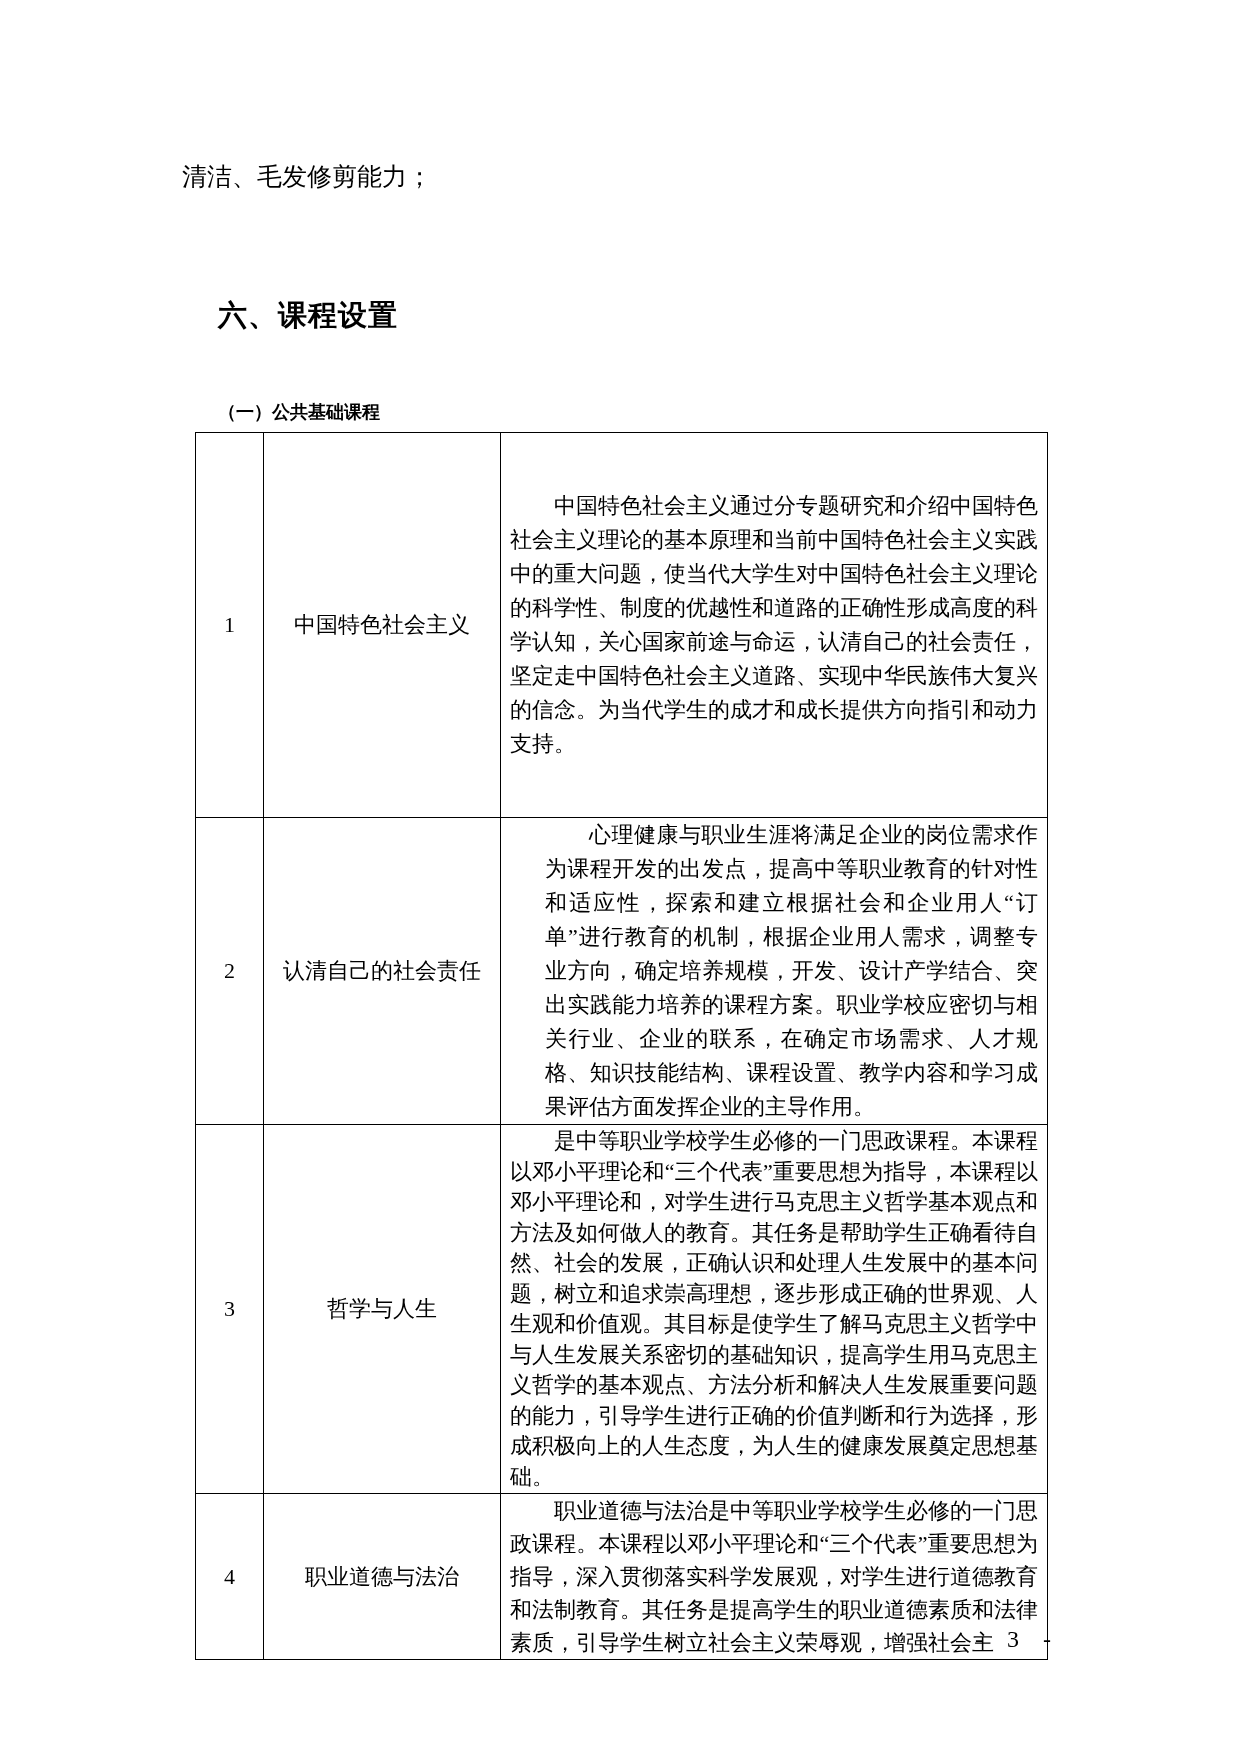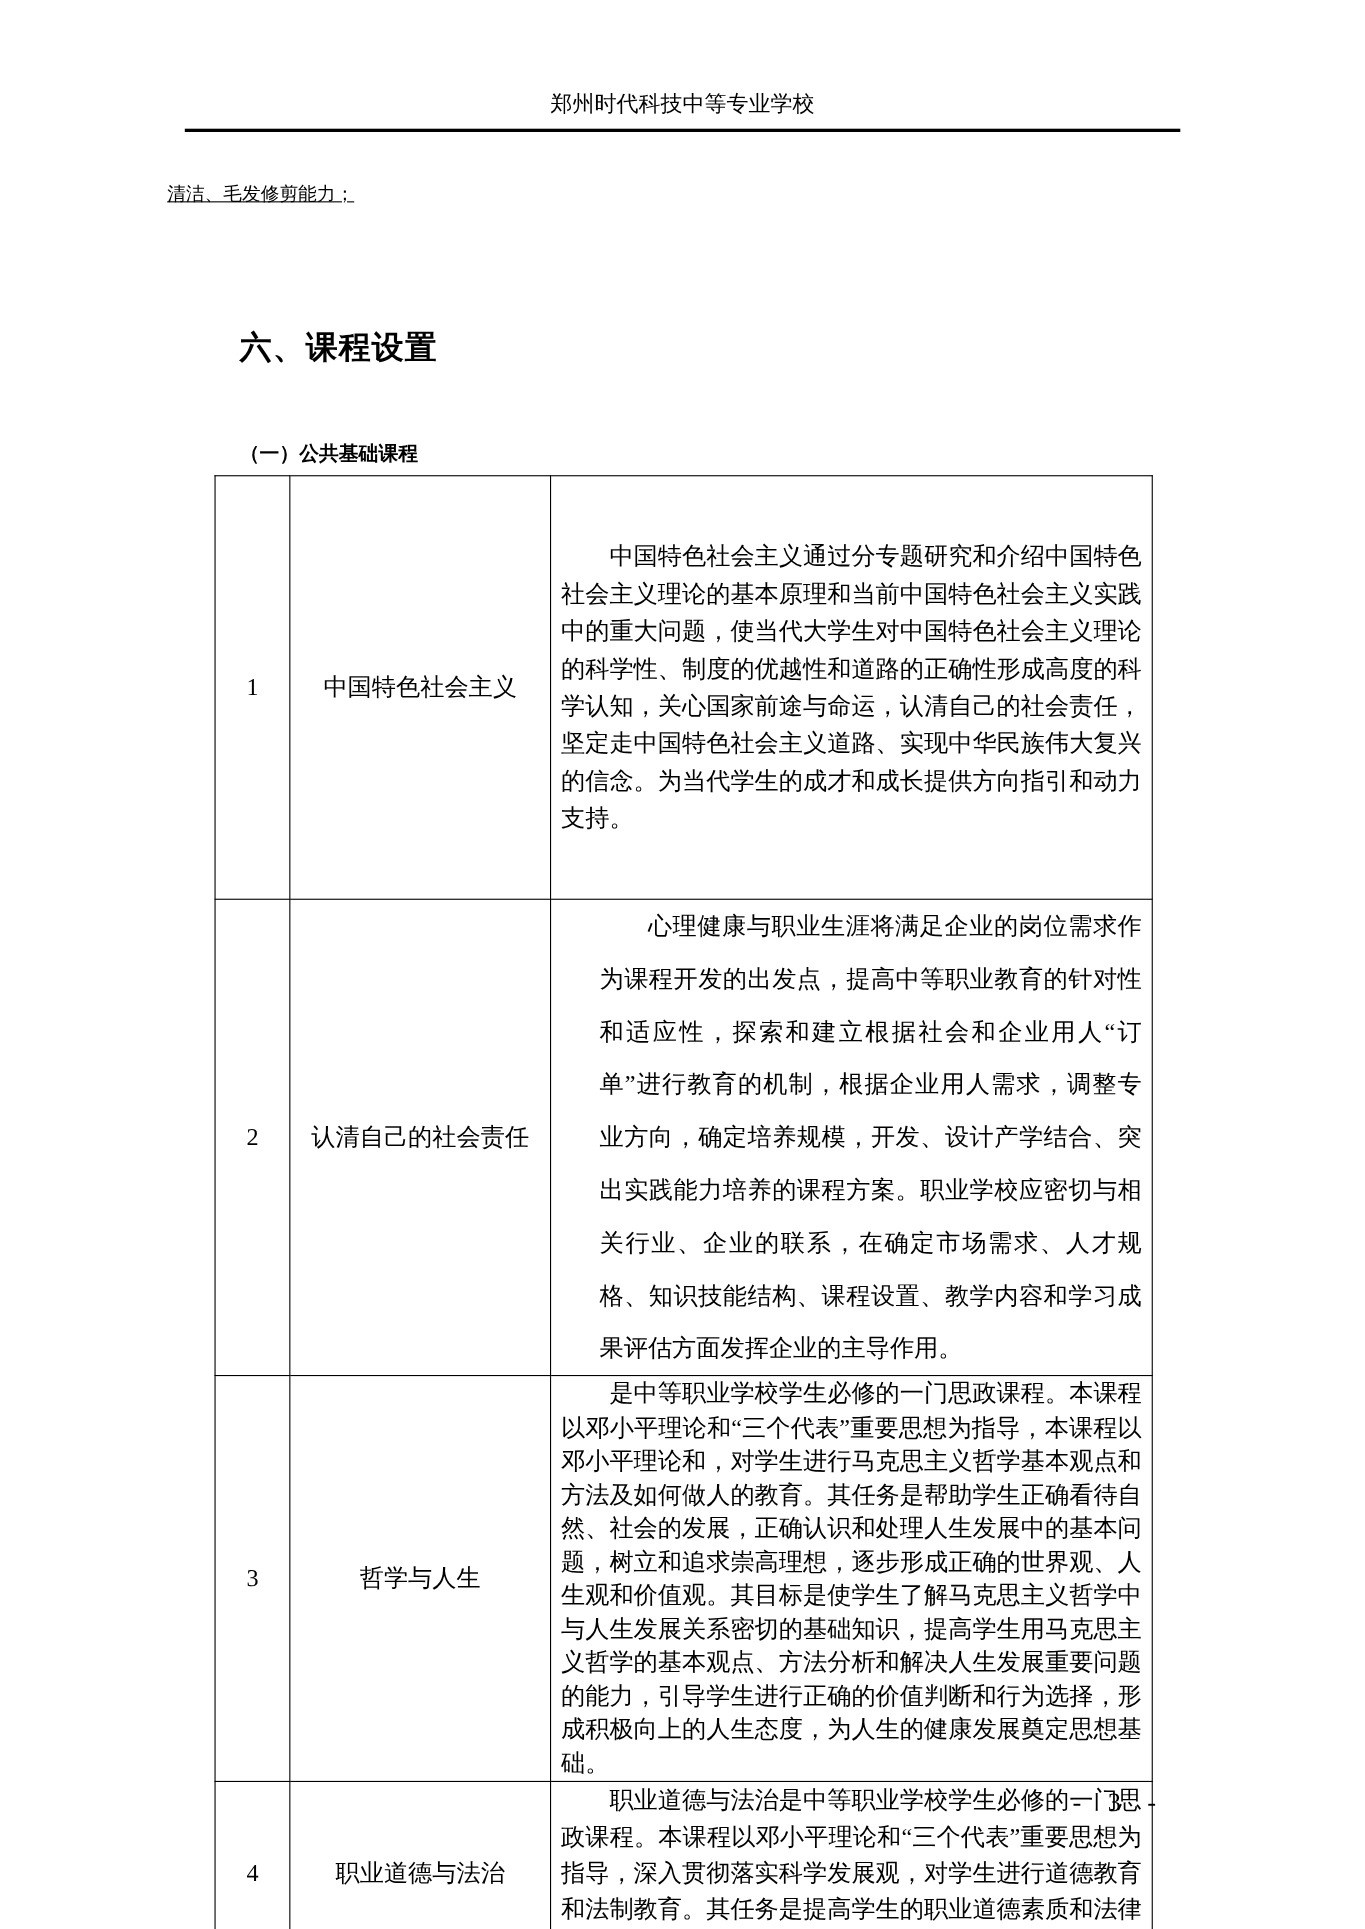--- a/index.html
+++ b/index.html
@@ -20,26 +20,25 @@
     left: 168px;
     width: 905px;
     text-align: center;
     font-size: 20px;
     line-height: 26px;
     padding-bottom: 9px;
     border-bottom: 3px solid #000000;
   }
   .para {
     position: absolute;
-    left: 152px;
+    left: 182px;
     width: 880px;
-    font-size: 17px;
+    font-size: 25px;
     line-height: 53px;
     text-align: justify;
-    text-decoration: underline;
   }
   .p-clean   { top: 150px; }
   .p-item6   { top: 203px; text-indent: 48px; }
   .h-section {
     position: absolute;
     left: 218px;
     top: 296px;
     font-size: 29px;
     font-weight: bold;
     letter-spacing: 1px;
@@ -69,38 +68,37 @@
   td.c-no     { text-align: center; width: 68px; }
   td.c-course { text-align: center; width: 237px; }
   td.c-content {
     width: 547px;
     text-align: justify;
     text-indent: 2em;
     padding: 0 9px;
   }
   tr.t-head td { height: 36px; text-align: center; text-indent: 0; }
   tr.r1 td { height: 385px; border-radius: 25px; } tr.r1 .c-content { line-height: 34px; }
-  tr.r2 td { height: 278px; } tr.r2 .c-content { line-height: 48px; padding-left: 44px; }
+  tr.r2 td { height: 278px; } tr.r2 .c-content { line-height: 34px; padding-left: 44px; }
   tr.r3 td { height: 369px; } tr.r3 .c-content { line-height: 30.5px; }
   tr.r4 td { height: 165px; margin-left: 12px; } tr.r4 .c-content { line-height: 33px; vertical-align: top; }
   .page-number {
     position: absolute;
     left: 975px;
     top: 1626px;
     font-size: 24px;
     letter-spacing: 9px;
     white-space: pre;
   }
 </style>
 </head>
 <body>
 
 <div class="page">
 
-  <div class="page-header">郑州时代科技中等专业学校</div>
 
   <div class="para p-clean">清洁、毛发修剪能力；</div>
 
 
   <div class="h-section">六、课程设置</div>
 
 
   <div class="h-subsection">（一）公共基础课程</div>
 
   <table class="courses">

